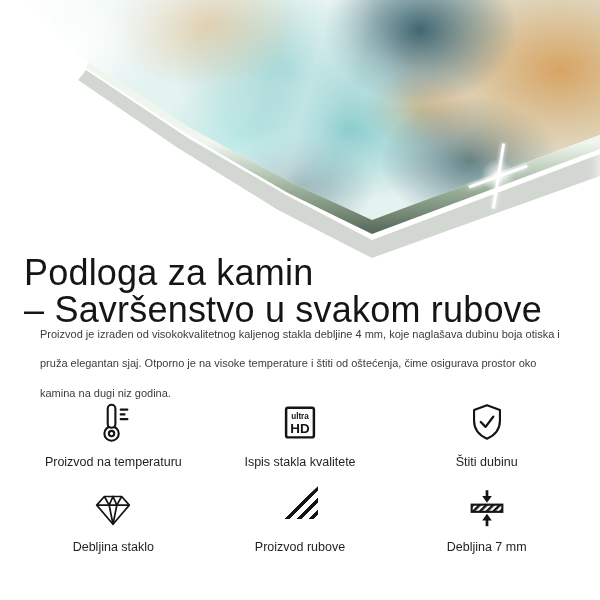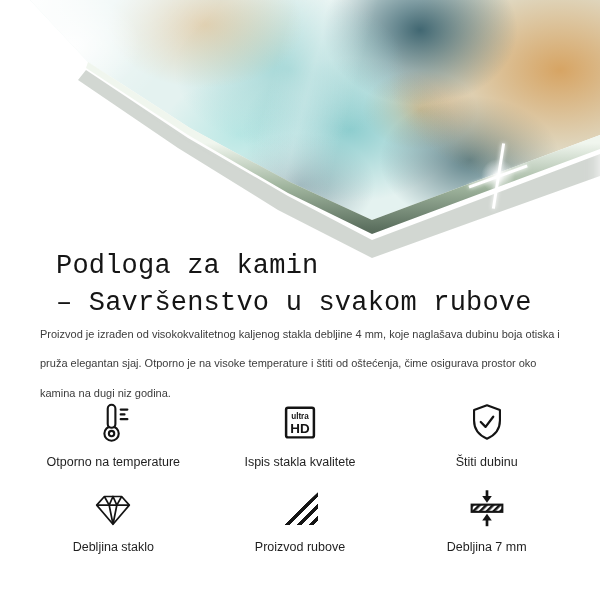--- a/index.html
+++ b/index.html
@@ -56,36 +56,36 @@
     position:absolute;left:-1.25px;top:-33px;width:2.5px;height:66px;background:#fff;
     transform:rotate(9deg);filter:blur(.6px);box-shadow:0 0 4px #fff;
   }
   .sparkle .beam-h{
     position:absolute;left:-31px;top:-1.25px;width:62px;height:2.5px;background:#fff;
     transform:rotate(-20deg);filter:blur(.6px);box-shadow:0 0 4px #fff;
   }
 
   
   .page-title{
-    position:absolute;left:56px;top:230px;
-    font-family:Liberation Mono, monospace;font-size:27px;line-height:37px;
+    position:absolute;left:24px;top:230px;
+    font-family:Liberation Sans, sans-serif;font-size:36px;line-height:37px;
     color:#151515;font-weight:400;letter-spacing:.2px;
   }
   .description{
     position:absolute;left:40px;top:309px;width:524px;
     font-size:11px;line-height:29.4px;color:#3c3c3c;
   }
 
   
   .features{
     position:absolute;left:20px;top:400px;width:560px;
     display:grid;grid-template-columns:repeat(3,1fr);row-gap:16px;
   }
   .feature{display:flex;flex-direction:column;align-items:center;}
-  .icon-box{height:46px;display:flex;align-items:center;justify-content:center;}
+  .icon-box{height:46px;display:flex;align-items:flex-start;justify-content:center;}
   .feature-label{margin-top:9px;font-size:12.5px;color:#1f1f1f;}
   .stripes{
     width:36px;height:34px;
     clip-path:polygon(0 100%,100% 4%,100% 100%);
     background:repeating-linear-gradient(135deg,#141414 0 3.5px,rgba(0,0,0,0) 3.5px 8.6px);
   }
   svg text{font-family:"Liberation Sans",sans-serif;font-weight:bold;fill:#141414;}
 </style>
 </head>
 <body>
@@ -116,21 +116,21 @@
     <div class="icon-box">
       <svg width="46" height="46" viewBox="0 0 48 48" fill="none" stroke="#141414" stroke-width="2.2">
         <circle cx="22.5" cy="35" r="7.5"></circle>
         <rect x="18.5" y="5" width="8" height="24" rx="4" fill="#ffffff"></rect>
         <circle cx="22.5" cy="35" r="2.8"></circle>
         <line x1="32" y1="10" x2="39" y2="10" stroke-linecap="round"></line>
         <line x1="32" y1="15" x2="36" y2="15" stroke-linecap="round"></line>
         <line x1="32" y1="20" x2="39" y2="20" stroke-linecap="round"></line>
       </svg>
     </div>
-    <div class="feature-label">Otporno na temperature</div>
+    <div class="feature-label">Proizvod na temperaturu</div>
   </div>
 
   <div class="feature">
     <div class="icon-box">
       <svg width="46" height="46" viewBox="0 0 48 48">
         <rect x="9.5" y="8" width="29" height="31" rx="2" fill="none" stroke="#141414" stroke-width="2.6"></rect>
         <text x="24" y="20" font-size="8.5" text-anchor="middle">ultra</text>
         <text x="24" y="34" font-size="14" text-anchor="middle">HD</text>
       </svg>
     </div>

